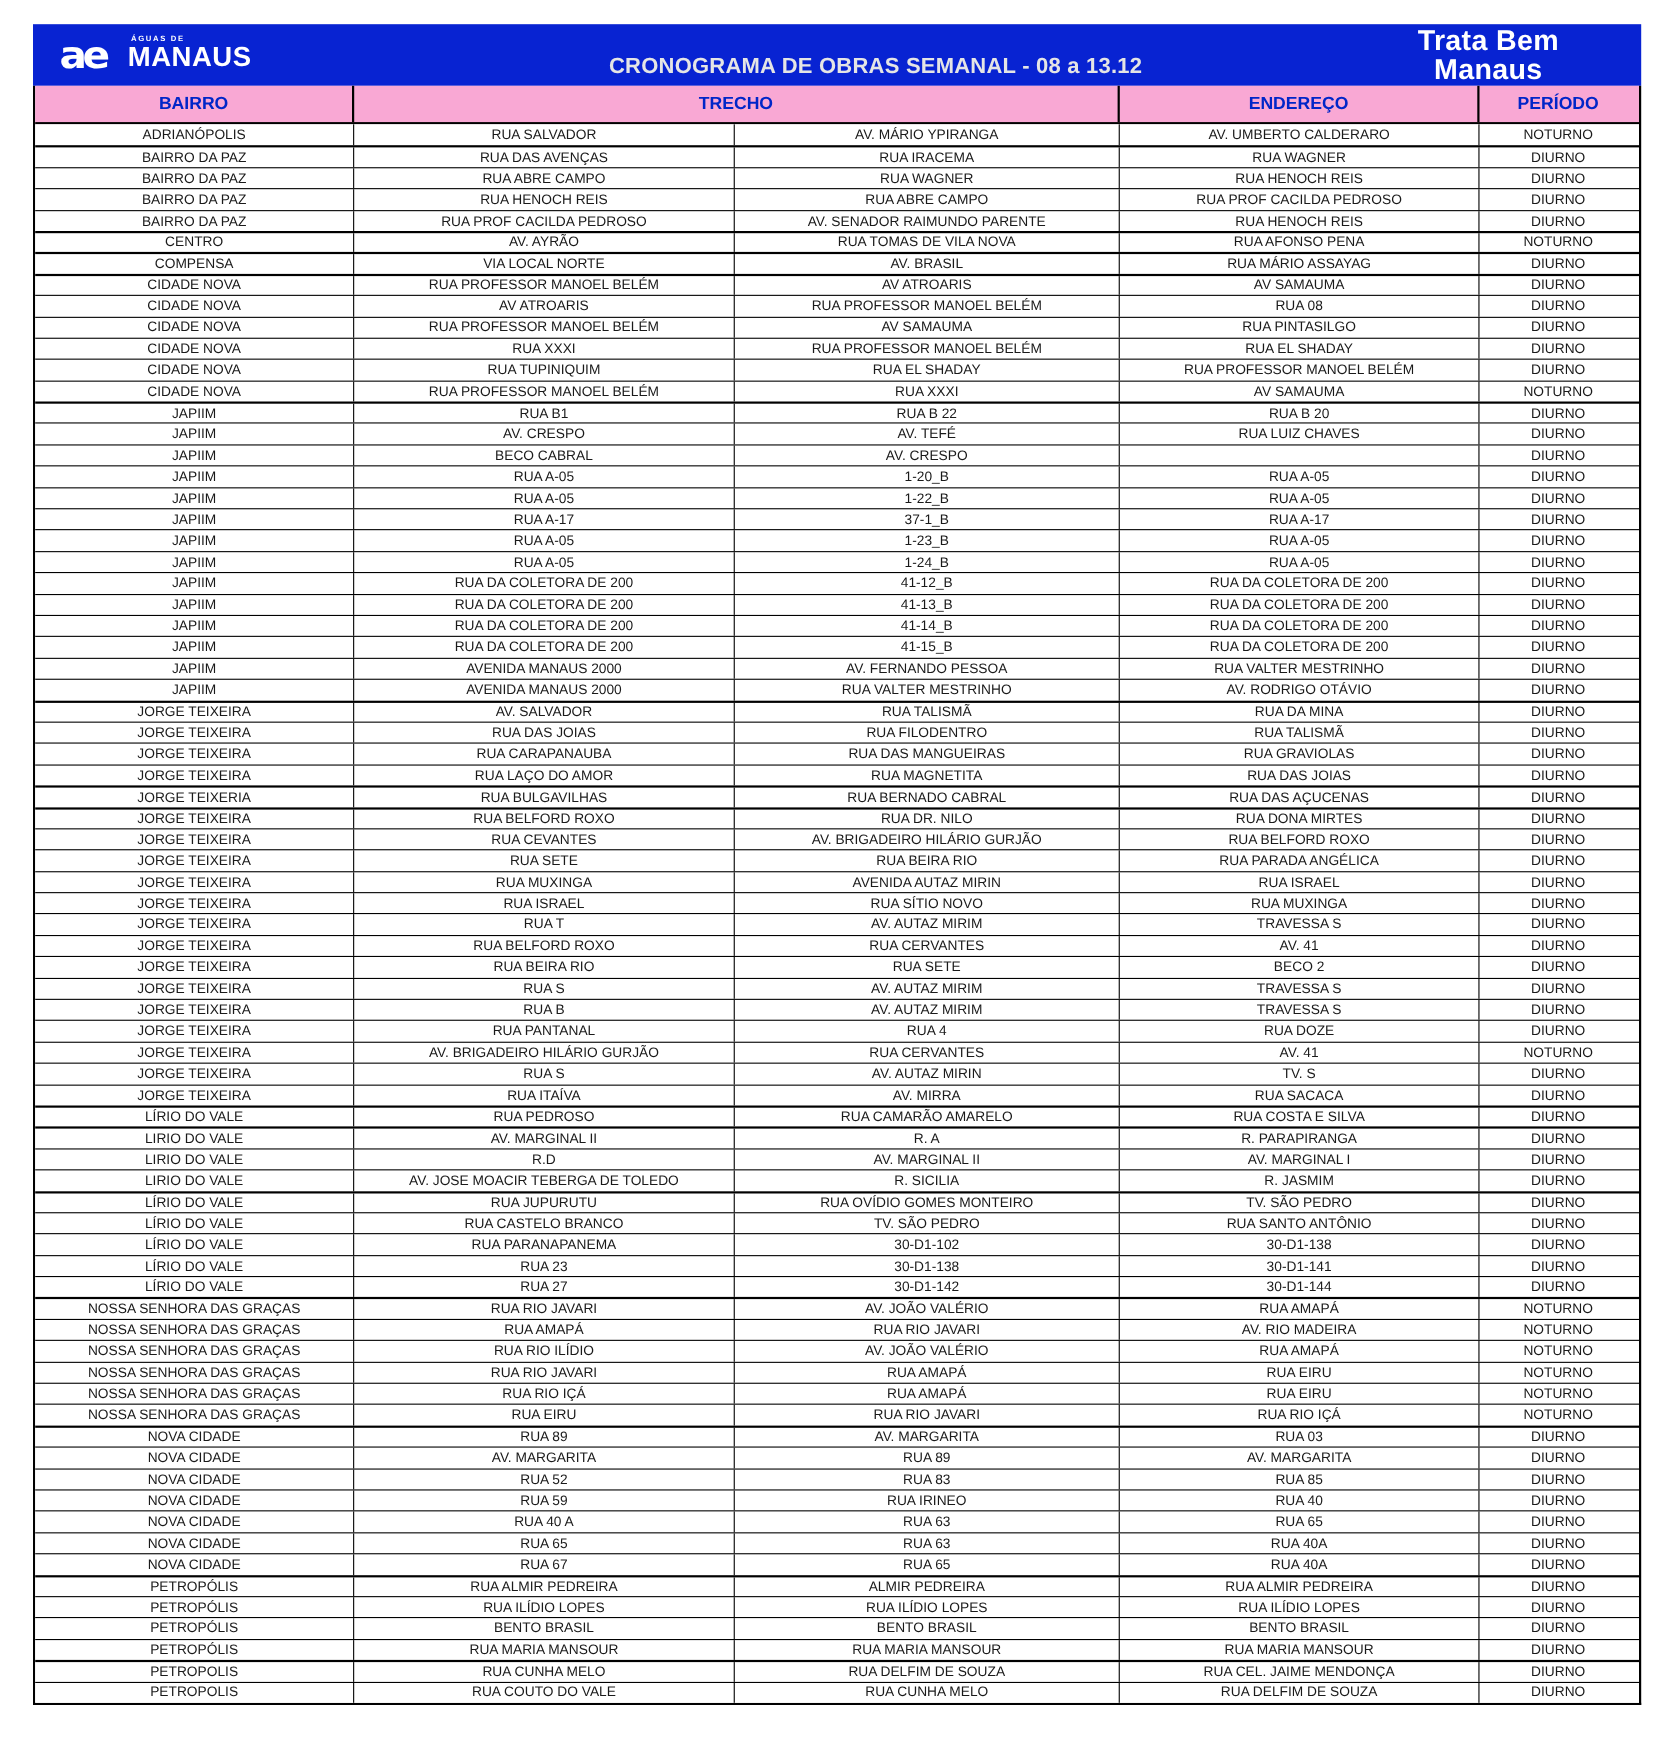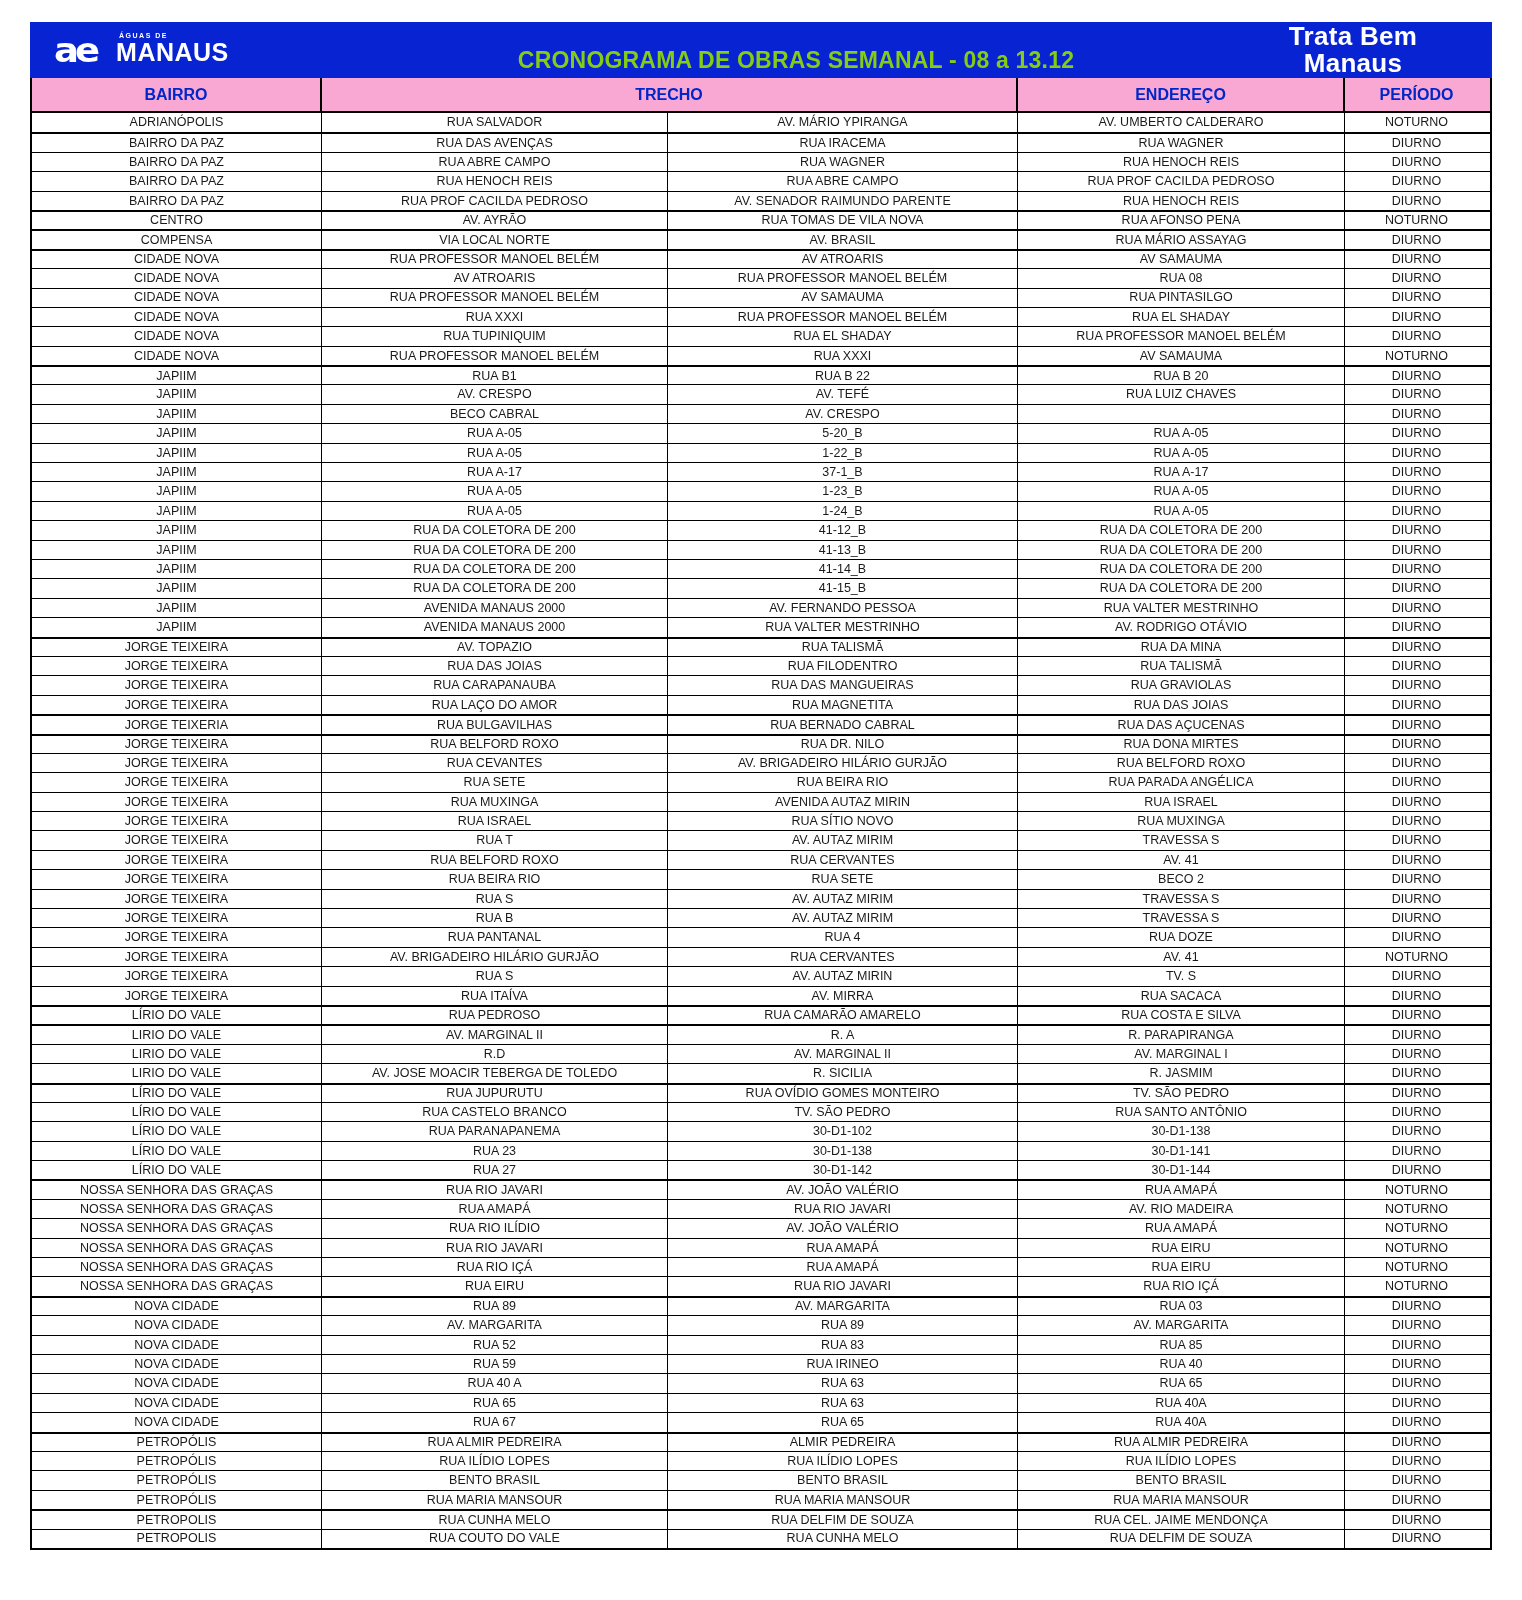--- a/index.html
+++ b/index.html
@@ -30,21 +30,21 @@
   .brand-stack { display: flex; flex-direction: column; }
   .brand-small {
     color: #fff; font-size: 7px; letter-spacing: 1.5px; font-weight: bold;
     margin-left: 3px; margin-bottom: 1px;
   }
   .brand-main {
     color: #fff; font-size: 25px; font-weight: bold; letter-spacing: .5px; line-height: 1;
   }
   .band-title {
     flex: 1; text-align: center;
-    color: #84cc16; font-weight: bold; font-size: 23px; letter-spacing: .2px; margin-top: 20px;
+    color: #e5e5e5; font-weight: bold; font-size: 20px; letter-spacing: .2px; margin-top: 20px;
   }
   .tagline {
     width: 230px; text-align: center;
     color: #ffffff; font-weight: bold; line-height: 1.05;
     font-size: 26px; letter-spacing: .3px;
   }
   .tagline .l2 { text-align: center; }
 
   
   .grid {
@@ -216,21 +216,21 @@
         <div class="drow">
           <div class="dcell">JAPIIM</div>
           <div class="dcell">BECO CABRAL</div>
           <div class="dcell">AV. CRESPO</div>
           <div class="dcell"></div>
           <div class="dcell">DIURNO</div>
         </div>
         <div class="drow">
           <div class="dcell">JAPIIM</div>
           <div class="dcell">RUA A-05</div>
-          <div class="dcell">5-20_B</div>
+          <div class="dcell">1-20_B</div>
           <div class="dcell">RUA A-05</div>
           <div class="dcell">DIURNO</div>
         </div>
         <div class="drow">
           <div class="dcell">JAPIIM</div>
           <div class="dcell">RUA A-05</div>
           <div class="dcell">1-22_B</div>
           <div class="dcell">RUA A-05</div>
           <div class="dcell">DIURNO</div>
         </div>
@@ -292,21 +292,21 @@
         </div>
         <div class="drow">
           <div class="dcell">JAPIIM</div>
           <div class="dcell">AVENIDA MANAUS 2000</div>
           <div class="dcell">RUA VALTER MESTRINHO</div>
           <div class="dcell">AV. RODRIGO OTÁVIO</div>
           <div class="dcell">DIURNO</div>
         </div>
         <div class="drow group-start">
           <div class="dcell">JORGE TEIXEIRA</div>
-          <div class="dcell">AV. TOPAZIO</div>
+          <div class="dcell">AV. SALVADOR</div>
           <div class="dcell">RUA TALISMÃ</div>
           <div class="dcell">RUA DA MINA</div>
           <div class="dcell">DIURNO</div>
         </div>
         <div class="drow">
           <div class="dcell">JORGE TEIXEIRA</div>
           <div class="dcell">RUA DAS JOIAS</div>
           <div class="dcell">RUA FILODENTRO</div>
           <div class="dcell">RUA TALISMÃ</div>
           <div class="dcell">DIURNO</div>

